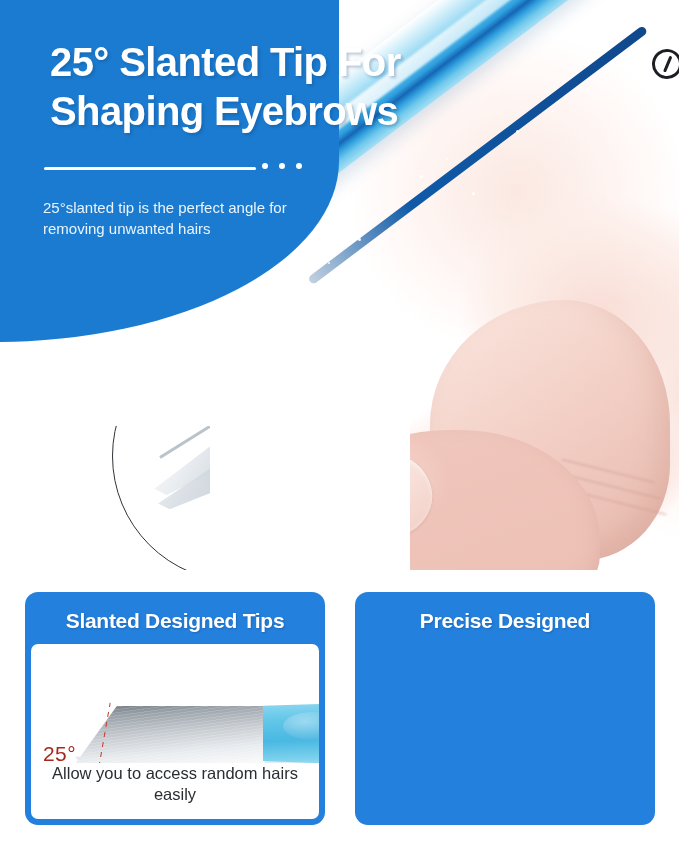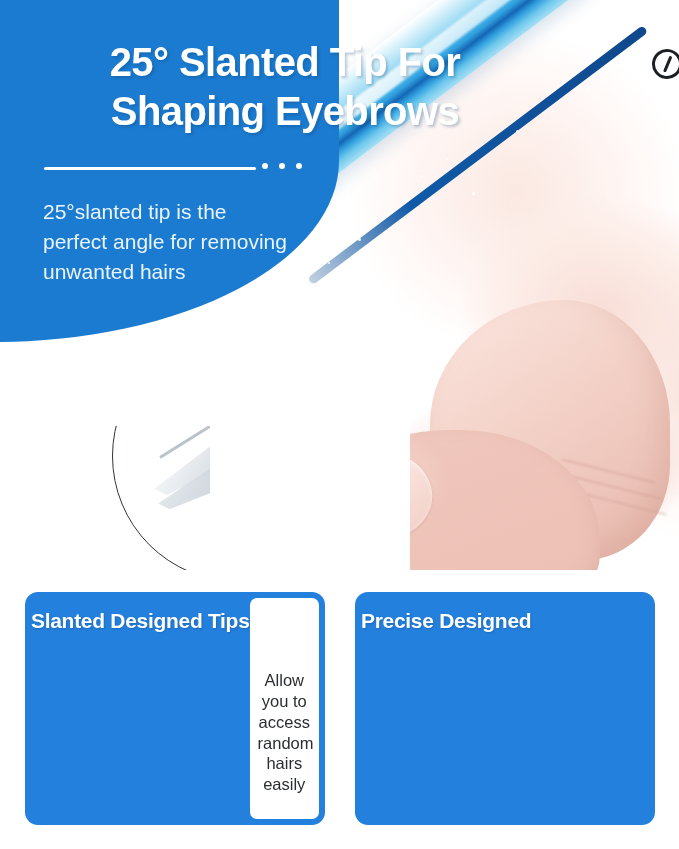--- a/index.html
+++ b/index.html
@@ -232,21 +232,20 @@
     left: 50px; top: 38px;
     width: 470px;
     color: #ffffff;
     font-size: 40px;
     line-height: 1.22;
     font-weight: 700;
     letter-spacing: -0.6px;
     text-shadow: 2px 2px 3px rgba(12,60,110,.28);
     white-space: pre-line;
     z-index: 5;
-    text-align: center;
   }
 
   .hero-divider {
     position: absolute;
     left: 44px; top: 167px;
     width: 212px; height: 3px;
     background: #ffffff;
     border-radius: 3px;
     z-index: 5;
   }
@@ -262,21 +261,21 @@
     width: 6px; height: 6px;
     border-radius: 50%;
     background: #ffffff;
   }
 
   .hero-sub {
     position: absolute;
     left: 43px; top: 197px;
     width: 248px;
     color: #eaf4fd;
-    font-size: 21px;
+    font-size: 15px;
     line-height: 1.42;
     font-weight: 400;
     z-index: 5;
   }
 
   
   .cards {
     position: absolute;
     left: 0; top: 570px;
     width: 679px; height: 279px;
@@ -284,21 +283,21 @@
 
   .card {
     position: absolute;
     top: 22px;
     width: 300px;
     height: 233px;
     background: var(--card-brand, #2480dd);
     border-radius: 13px;
     padding: 6px;
     display: flex;
-    flex-direction: row;
+    flex-direction: column;
   }
   .card.left  { left: 25px; }
   .card.right { left: 355px; }
 
   .card-title {
     height: 46px;
     display: flex;
     align-items: center;
     justify-content: center;
     color: #ffffff;
@@ -323,21 +322,21 @@
     flex: 1;
     overflow: hidden;
     margin-top: 44px;
   }
 
   .card-caption {
     color: #2a2e33;
     font-size: 16.5px;
     line-height: 1.26;
     text-align: center;
-    padding: 0 8px 24px;
+    padding: 0 8px 14px;
   }
 
   
   .f1-blade {
     position: absolute;
     left: 44px; top: 18px;
     width: 190px; height: 58px;
     background: linear-gradient(175deg, #6e757c 0%, #9aa2a9 18%, #c9ced3 48%, #e9ecef 74%, #fafbfc 100%);
     clip-path: polygon(22% 0%, 100% 0%, 100% 100%, 0% 100%);
   }

